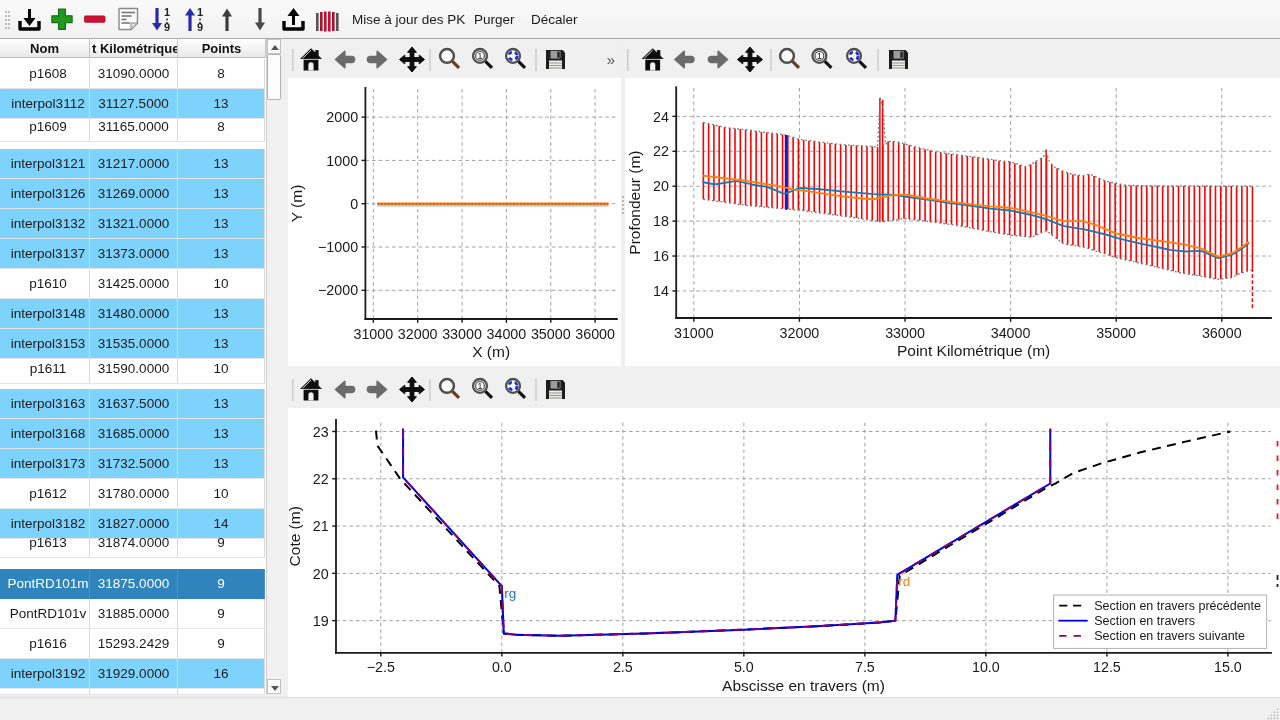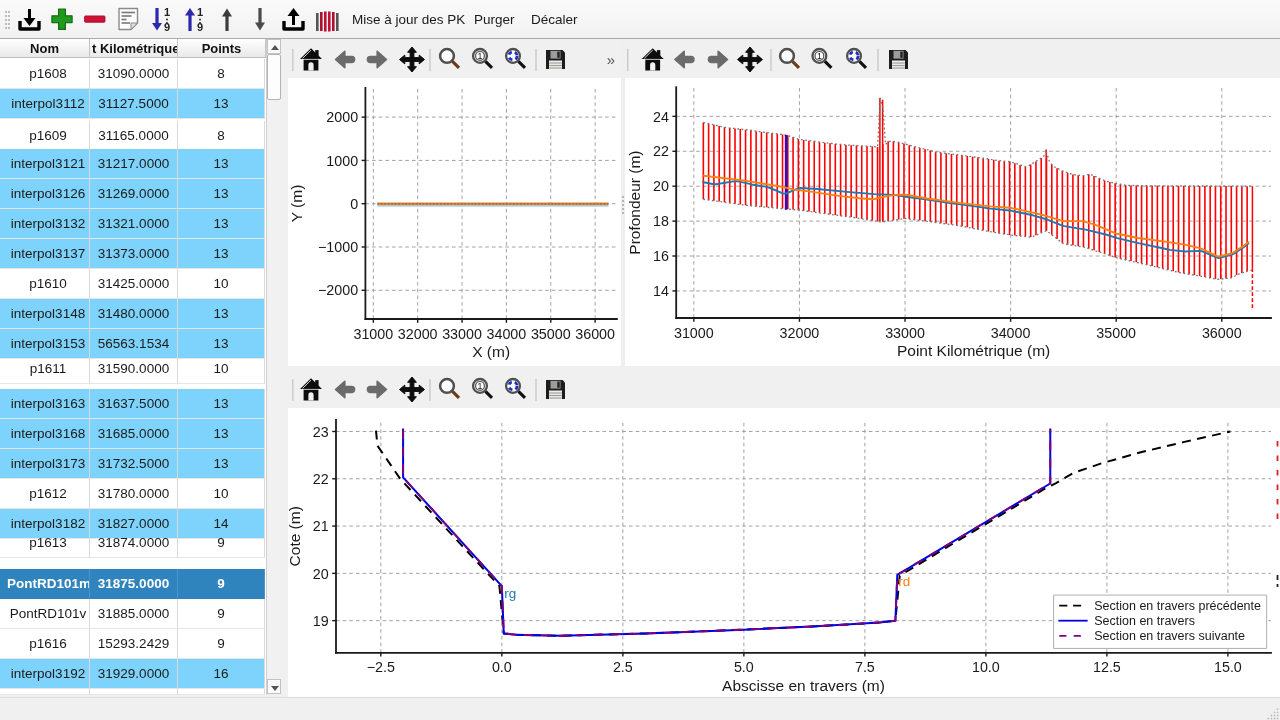--- a/index.html
+++ b/index.html
@@ -10,21 +10,21 @@
   background:linear-gradient(#fafafa,#f1f1f1); border-bottom:1px solid #ababab; }
 #menus span { position:absolute; top:12px; font-size:13.5px; color:#1a1a1a; white-space:nowrap; }
 
 #tablewrap { position:absolute; left:0; top:39px; width:281px; height:656px; background:#fff; border-right:1px solid #c9c9c9; }
 #thead { position:absolute; left:0; top:0; width:266px; height:19px;
   background:linear-gradient(#ffffff,#e9e9e9); border-bottom:1px solid #bdbdbd;padding-left:11px; }
 #thead .hc { position:absolute; top:0; height:19px; line-height:19px; text-align:center; font-weight:bold; font-size:13px; color:#111; border-right:1px solid #c4c4c4; overflow:hidden; white-space:nowrap; }
 .trow { position:absolute; left:0; width:266px; height:30px; }
 .trow div { position:absolute; top:0; height:30px; line-height:30px; text-align:center; font-size:13.5px; color:#1a1a1a; border-right:1px solid #d9d9d9; border-bottom:1px solid #e6e6e6; overflow:hidden; }
 .trow.alt div { background:#7dd3fc; }
-.trow.sel div { background:#3084bd; color:#fff; border-right-color:#4a94c9; border-bottom-color:#3084bd;font-weight:bold; }
+.trow.sel div { background:#3084bd; color:#fff; border-right-color:#4a94c9; border-bottom-color:#3084bd; }
 .c1 { left:0; width:90px;padding-left:7px; }
 .c2 { left:90px; width:88px; }
 .c3 { left:178px; width:87px; }
 
 #vscroll { position:absolute; left:266px; top:0; width:15px; height:656px; background:#f1f1f1; border-left:1px solid #cfcfcf; }
 .sbtn { position:absolute; left:0; width:14px; height:15px; background:#fbfbfb; border:1px solid #c2c2c2; }
 #sthumb { position:absolute; left:0px; top:15px; width:14px; height:46px; background:#fdfdfd; border:1px solid #b4b4b4; border-radius:2px; }
 .arr { position:absolute; left:3px; width:0; height:0; border-left:4px solid transparent; border-right:4px solid transparent; }
 
 .panel { position:absolute; background:#f0f0f0; }
@@ -136,21 +136,21 @@
     <div class="trow " style="top:19.5px">
         <div class="c1">p1608</div>
         <div class="c2">31090.0000</div>
         <div class="c3">8</div>
       </div>
     <div class="trow alt" style="top:49.5px">
         <div class="c1">interpol3112</div>
         <div class="c2">31127.5000</div>
         <div class="c3">13</div>
       </div>
-    <div class="trow " style="top:82px">
+    <div class="trow " style="top:73px">
         <div class="c1">p1609</div>
         <div class="c2">31165.0000</div>
         <div class="c3">8</div>
       </div>
     <div class="trow alt" style="top:109.5px">
         <div class="c1">interpol3121</div>
         <div class="c2">31217.0000</div>
         <div class="c3">13</div>
       </div>
     <div class="trow alt" style="top:139.5px">
@@ -173,21 +173,21 @@
         <div class="c2">31425.0000</div>
         <div class="c3">10</div>
       </div>
     <div class="trow alt" style="top:259.5px">
         <div class="c1">interpol3148</div>
         <div class="c2">31480.0000</div>
         <div class="c3">13</div>
       </div>
     <div class="trow alt" style="top:289.5px">
         <div class="c1">interpol3153</div>
-        <div class="c2">56563.1534</div>
+        <div class="c2">31535.0000</div>
         <div class="c3">13</div>
       </div>
     <div class="trow " style="top:315px">
         <div class="c1">p1611</div>
         <div class="c2">31590.0000</div>
         <div class="c3">10</div>
       </div>
     <div class="trow alt" style="top:349.5px">
         <div class="c1">interpol3163</div>
         <div class="c2">31637.5000</div>

